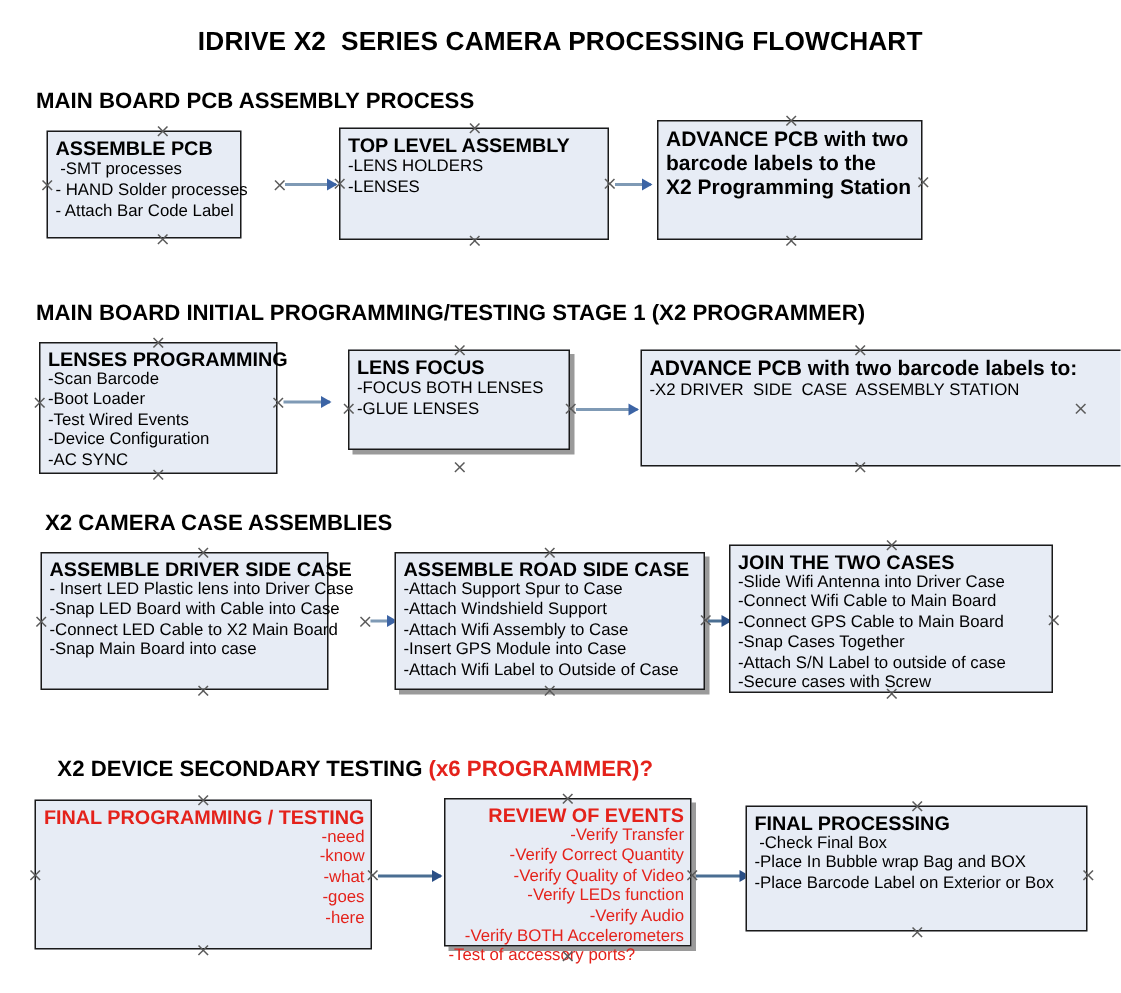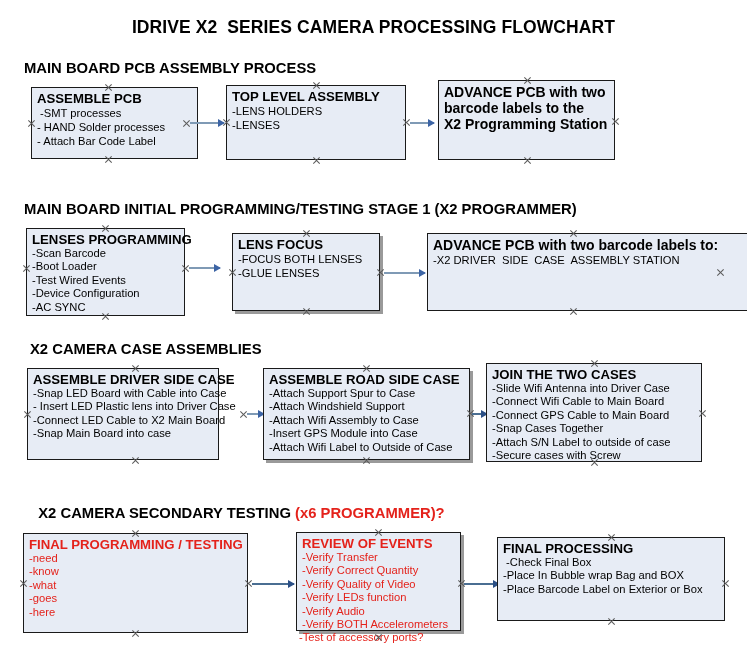--- a/index.html
+++ b/index.html
@@ -67,20 +67,21 @@
     line-height: 16px;
   }
   .node.tight .node-line {
     line-height: 13.4px;
   }
 
   
   .node.red .node-title,
   .node.red .node-line {
     color: #e4221b;
+    text-align: right;
   }
 
   
   .node .node-title.multi {
     white-space: pre-line;
   }
 
   
   .overflow-line {
     position: absolute;
@@ -130,21 +131,21 @@
   .handle::before { transform: rotate(45deg); }
   .handle::after  { transform: rotate(-45deg); }
 </style>
 </head>
 <body>
 
 <div class="main-title">IDRIVE X2  SERIES CAMERA PROCESSING FLOWCHART</div>
 
 <div class="section-title" style="left:24px; top:60px;">MAIN BOARD PCB ASSEMBLY PROCESS</div>
 
-<div class="node" style="left:31px; top:87px; width:167px; height:72px;">
+<div class="node" style="left:31px; top:87px; width:130px; height:72px;">
   <div class="node-title">ASSEMBLE PCB</div>
   <div class="node-line"> -SMT processes</div>
   <div class="node-line">- HAND Solder processes</div>
   <div class="node-line">- Attach Bar Code Label</div>
 </div>
 <div class="handle" style="left:108px; top:87px;"></div>
 <div class="handle" style="left:108px; top:159px;"></div>
 <div class="handle" style="left:31px; top:123px;"></div>
 <div class="handle" style="left:186px; top:123px;"></div>
 
@@ -181,21 +182,21 @@
   <div class="node-line">-Device Configuration</div>
   <div class="node-line">-AC SYNC</div>
 </div>
 <div class="handle" style="left:105px; top:228px;"></div>
 <div class="handle" style="left:105px; top:316px;"></div>
 <div class="handle" style="left:26px; top:268px;"></div>
 <div class="handle" style="left:185px; top:268px;"></div>
 
 <div class="arrow" style="left:189px; top:267px; width:31px;"></div>
 
-<div class="node shadowed" style="left:232px; top:233px; width:148px; height:78px;">
+<div class="node shadowed" style="left:232px; top:233px; width:148px; height:67px;">
   <div class="node-title">LENS FOCUS</div>
   <div class="node-line">-FOCUS BOTH LENSES</div>
   <div class="node-line">-GLUE LENSES</div>
 </div>
 <div class="handle" style="left:306px; top:233px;"></div>
 <div class="handle" style="left:306px; top:311px;"></div>
 <div class="handle" style="left:232px; top:272px;"></div>
 <div class="handle" style="left:380px; top:272px;"></div>
 
 <div class="arrow" style="left:384px; top:272px; width:41px;"></div>
@@ -205,22 +206,22 @@
   <div class="node-line">-X2 DRIVER  SIDE  CASE  ASSEMBLY STATION</div>
 </div>
 <div class="handle" style="left:573px; top:233px;"></div>
 <div class="handle" style="left:573px; top:311px;"></div>
 <div class="handle" style="left:720px; top:272px;"></div>
 
 <div class="section-title" style="left:30px; top:341px;">X2 CAMERA CASE ASSEMBLIES</div>
 
 <div class="node tight" style="left:27px; top:368px; width:192px; height:92px;">
   <div class="node-title">ASSEMBLE DRIVER SIDE CASE</div>
+  <div class="node-line">- Insert LED Plastic lens into Driver Case</div>
   <div class="node-line">-Snap LED Board with Cable into Case</div>
-  <div class="node-line">- Insert LED Plastic lens into Driver Case</div>
   <div class="node-line">-Connect LED Cable to X2 Main Board</div>
   <div class="node-line">-Snap Main Board into case</div>
 </div>
 <div class="handle" style="left:135px; top:368px;"></div>
 <div class="handle" style="left:135px; top:460px;"></div>
 <div class="handle" style="left:27px; top:414px;"></div>
 <div class="handle" style="left:243px; top:414px;"></div>
 
 <div class="arrow" style="left:247px; top:413px; width:17px;"></div>
 
@@ -245,21 +246,21 @@
   <div class="node-line">-Connect GPS Cable to Main Board</div>
   <div class="node-line">-Snap Cases Together</div>
   <div class="node-line">-Attach S/N Label to outside of case</div>
   <div class="node-line">-Secure cases with Screw</div>
 </div>
 <div class="handle" style="left:594px; top:363px;"></div>
 <div class="handle" style="left:594px; top:462px;"></div>
 <div class="handle" style="left:702px; top:413px;"></div>
 
 <div class="section-title" style="left:30px; top:489px;">
-  <span>X2 CAMERA SECONDARY TESTING </span><span class="red">(x6 PROGRAMMER)?</span>
+  <span>X2 DEVICE SECONDARY TESTING </span><span class="red">(x6 PROGRAMMER)?</span>
 </div>
 
 <div class="node red tight" style="left:23px; top:533px; width:225px; height:100px;">
   <div class="node-title">FINAL PROGRAMMING / TESTING</div>
   <div class="node-line">-need</div>
   <div class="node-line">-know</div>
   <div class="node-line">-what</div>
   <div class="node-line">-goes</div>
   <div class="node-line">-here</div>
 </div>

